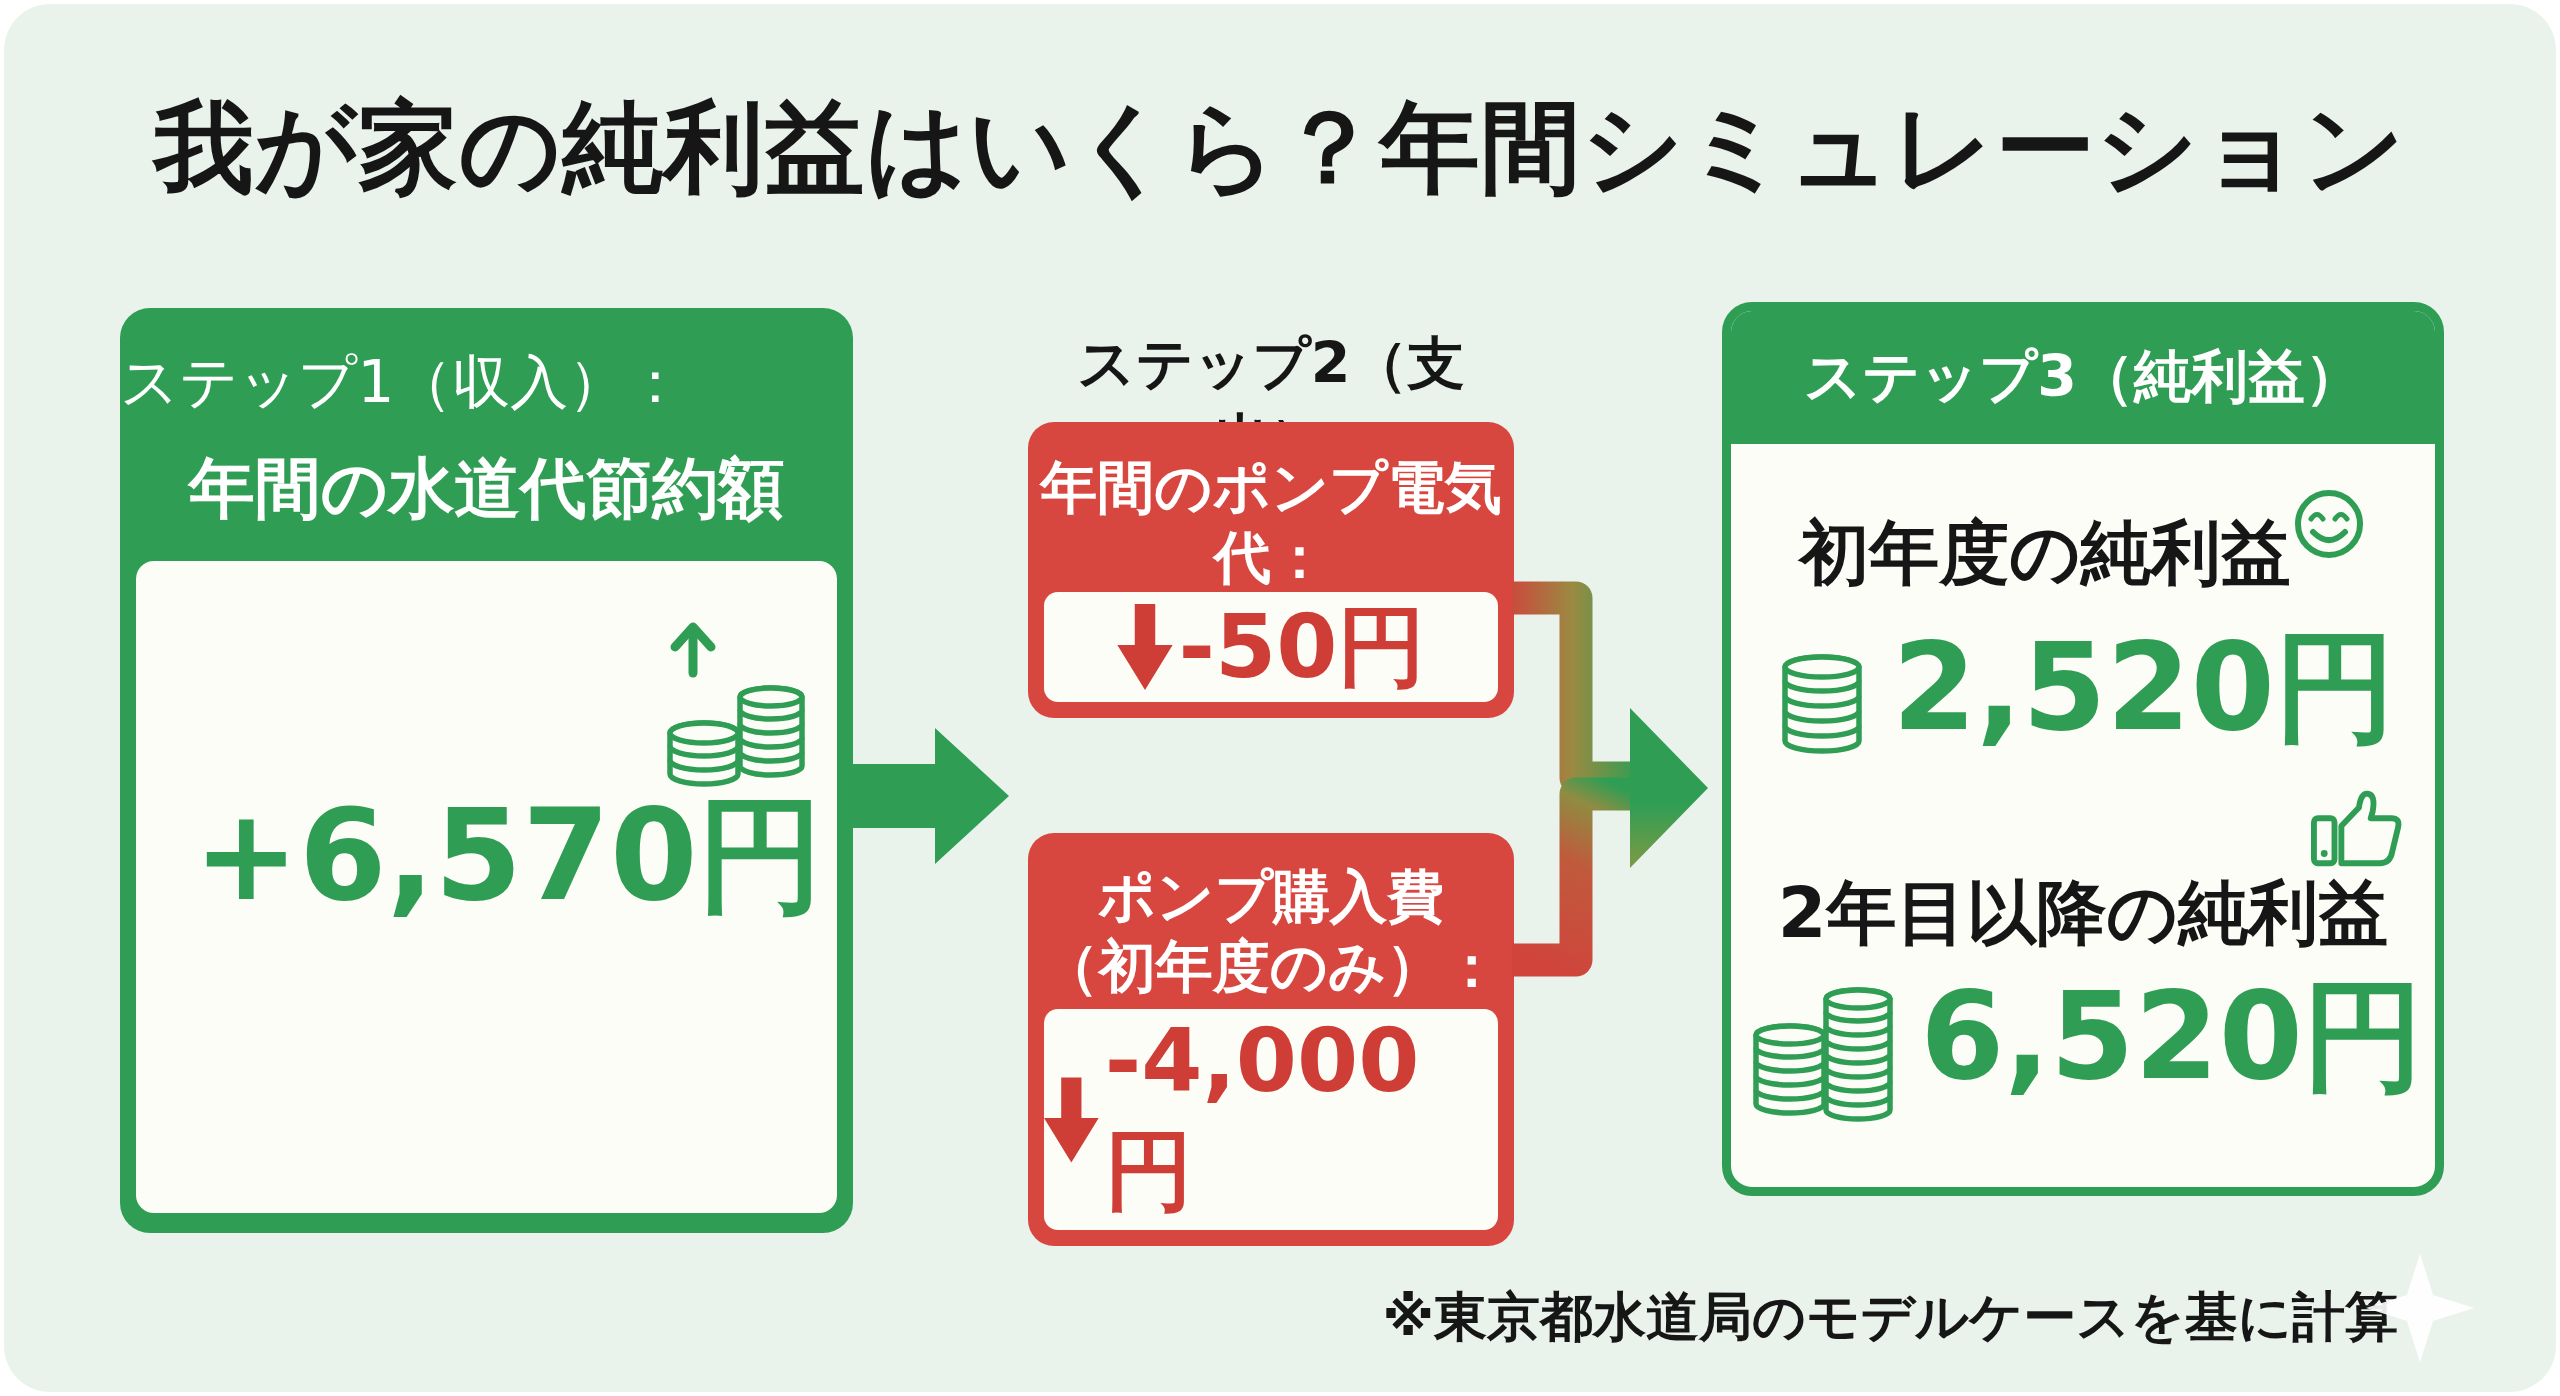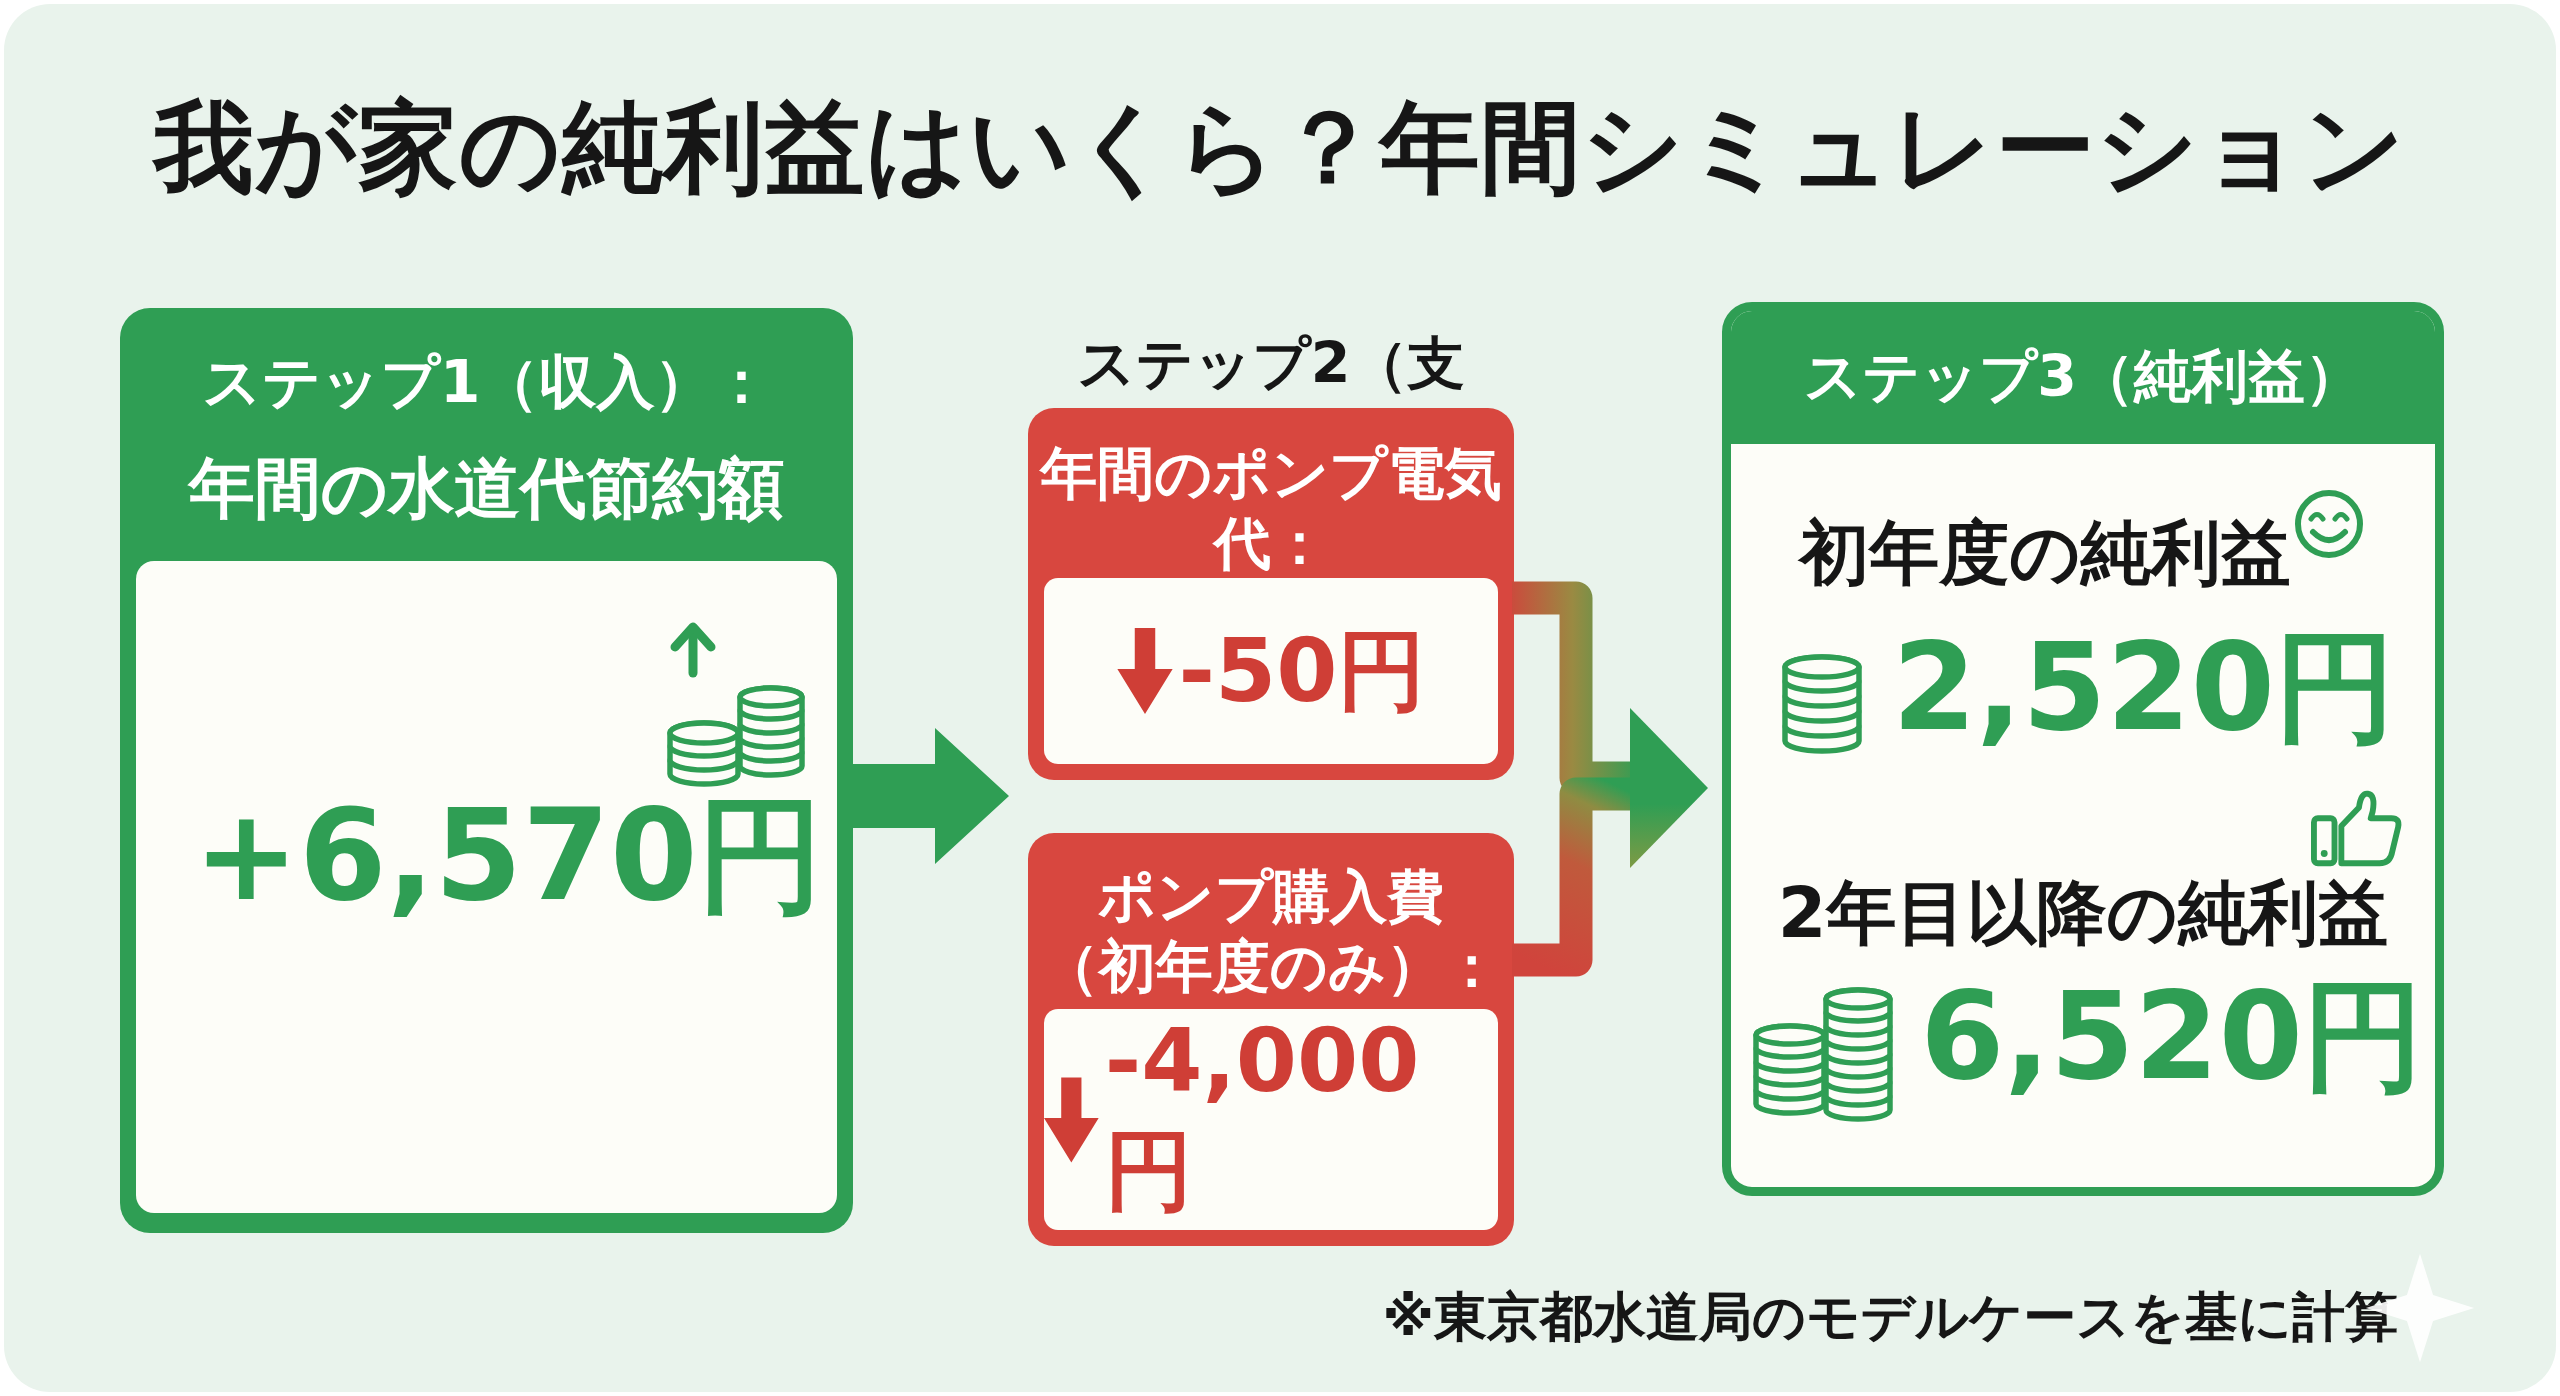--- a/index.html
+++ b/index.html
@@ -15,38 +15,38 @@
     font-family:"DejaVu Sans","Liberation Sans",sans-serif;}
   #stage{position:relative;width:2560px;height:1396px;background:#ffffff;}
   .card-bg{position:absolute;inset:4px;background:var(--bg);border-radius:46px;}
 
   .page-title{position:absolute;left:0;right:0;top:82px;text-align:center;
     font-size:100px;font-weight:800;color:var(--ink);letter-spacing:1px;}
 
   
   .box1{position:absolute;left:120px;top:308px;width:733px;height:925px;
     background:var(--green);border-radius:30px;}
-  .box1 .h1a{position:absolute;left:0;right:0;top:36px;text-align:center;
-    color:#ffffff;font-size:58px;font-weight:700;}
+  .box1 .h1a{position:absolute;left:0;right:0;top:36px;
+    color:#ffffff;font-size:58px;font-weight:400;}
   .box1 .h1b{position:absolute;left:0;right:0;top:136px;text-align:center;
     color:#ffffff;font-size:66px;font-weight:800;}
   .box1 .inner{position:absolute;left:16px;right:16px;top:253px;bottom:20px;
     background:var(--white);border-radius:18px;}
   .coins1{position:absolute;right:26px;top:50px;}
   .box1 .amount{position:absolute;left:0;right:0;top:212px;text-align:center;
     color:var(--green);font-size:126px;font-weight:800;padding-left:44px;}
 
   
   .arrow1{position:absolute;left:845px;top:726px;}
 
   
   .step2-label{position:absolute;left:1028px;top:326px;width:486px;text-align:center;
     font-size:57px;font-weight:800;color:var(--ink);}
   .redbox{position:absolute;left:1028px;width:486px;background:var(--red);border-radius:26px;}
-  .redbox.a{top:408px;height:372px;}
+  .redbox.a{top:422px;height:296px;}
   .redbox.b{top:833px;height:413px;padding-left:11px;}
   .redbox .r1{position:absolute;left:0;right:0;text-align:center;color:#ffffff;
     font-size:57px;font-weight:800;}
   .redbox.a .r1.l1{top:28px;} .redbox.a .r1.l2{top:98px;}
   .redbox.b .r1.l1{top:26px;} .redbox.b .r1.l2{top:96px;}
   .redbox .inner{position:absolute;left:16px;right:16px;bottom:16px;
     background:var(--white);border-radius:14px;
     display:flex;align-items:center;justify-content:center;gap:6px;}
   .redbox.a .inner{top:170px;}
   .redbox.b .inner{top:176px;}

